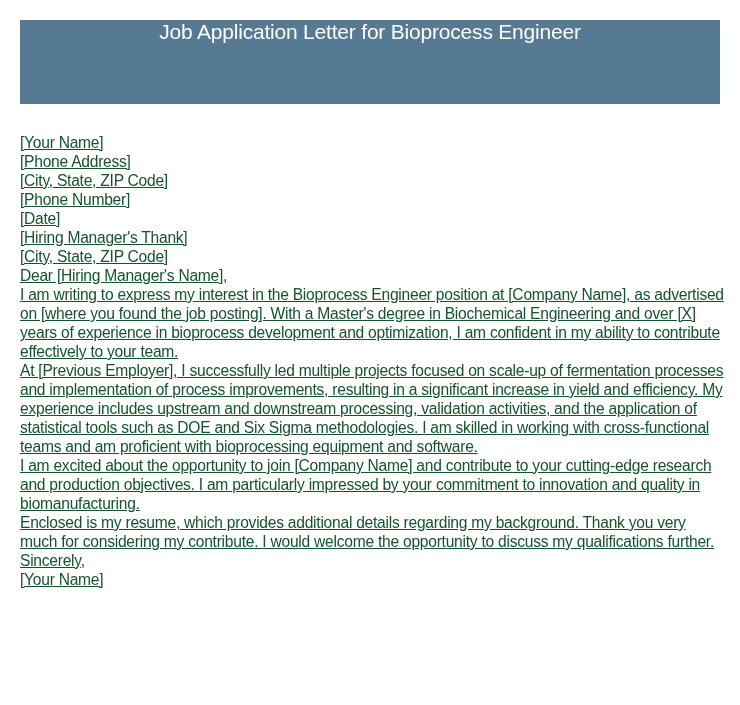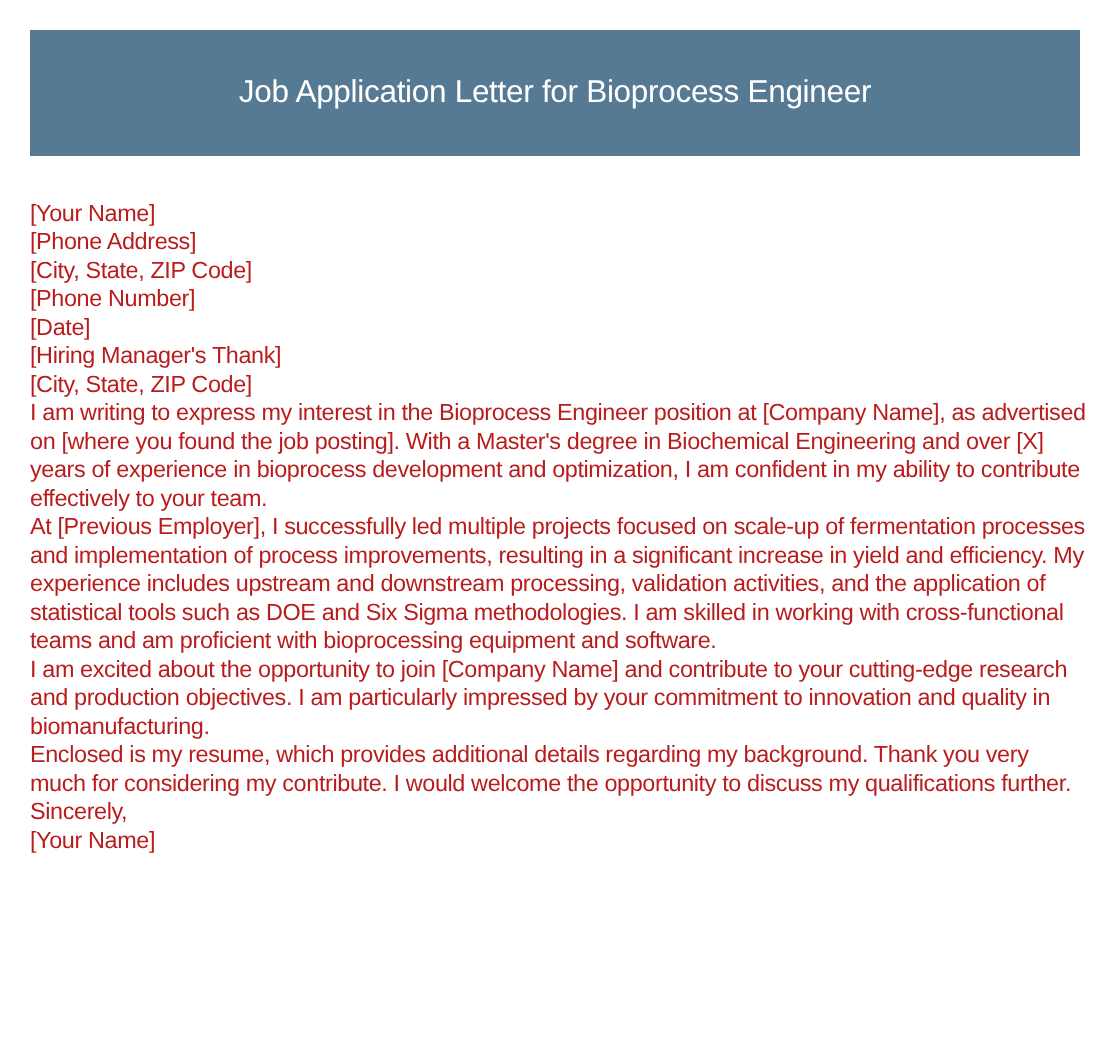--- a/index.html
+++ b/index.html
@@ -15,39 +15,40 @@
       font-family: "Liberation Sans", sans-serif;
     }
     .header {
       position: absolute;
       left: 20px;
       top: 20px;
       width: 700px;
       height: 84px;
       background: #577a94;
       display: flex;
-      align-items: center;
+      align-items: flex-start;
       justify-content: center;
     }
     .header-title {
       color: #ffffff;
       font-size: 21px;
       font-family: "Liberation Sans", sans-serif;
       letter-spacing: -0.2px;
     }
     .letter {
       position: absolute;
       left: 20px;
       top: 133px;
       width: 705px;
-      color: #b91c1c;
+      color: #14532d;
       font-size: 15.6px;
       line-height: 19px;
       letter-spacing: -0.25px;
       font-family: "Liberation Sans", sans-serif;
+      text-decoration: underline;
     }
     .line, .para {
       margin: 0;
       padding: 0;
     }
   </style>
 </head>
 <body>
 
 <div class="header">
@@ -59,19 +60,20 @@
     <p class="line">[Your Name]</p>
     <p class="line">[Phone Address]</p>
     <p class="line">[City, State, ZIP Code]</p>
     <p class="line">[Phone Number]</p>
   </div>
   <p class="line">[Date]</p>
   <div>
     <p class="line">[Hiring Manager's Thank]</p>
     <p class="line">[City, State, ZIP Code]</p>
   </div>
+  <p class="line">Dear [Hiring Manager's Name],</p>
   <p class="para">I am writing to express my interest in the Bioprocess Engineer position at [Company Name], as advertised on [where you found the job posting]. With a Master's degree in Biochemical Engineering and over [X] years of experience in bioprocess development and optimization, I am confident in my ability to contribute effectively to your team.</p>
   <p class="para">At [Previous Employer], I successfully led multiple projects focused on scale-up of fermentation processes and implementation of process improvements, resulting in a significant increase in yield and efficiency. My experience includes upstream and downstream processing, validation activities, and the application of statistical tools such as DOE and Six Sigma methodologies. I am skilled in working with cross-functional teams and am proficient with bioprocessing equipment and software.</p>
   <p class="para">I am excited about the opportunity to join [Company Name] and contribute to your cutting-edge research and production objectives. I am particularly impressed by your commitment to innovation and quality in biomanufacturing.</p>
   <p class="para">Enclosed is my resume, which provides additional details regarding my background. Thank you very much for considering my contribute. I would welcome the opportunity to discuss my qualifications further.</p>
   <p class="line">Sincerely,</p>
   <p class="line">[Your Name]</p>
 </div>
 
 </body></html>

